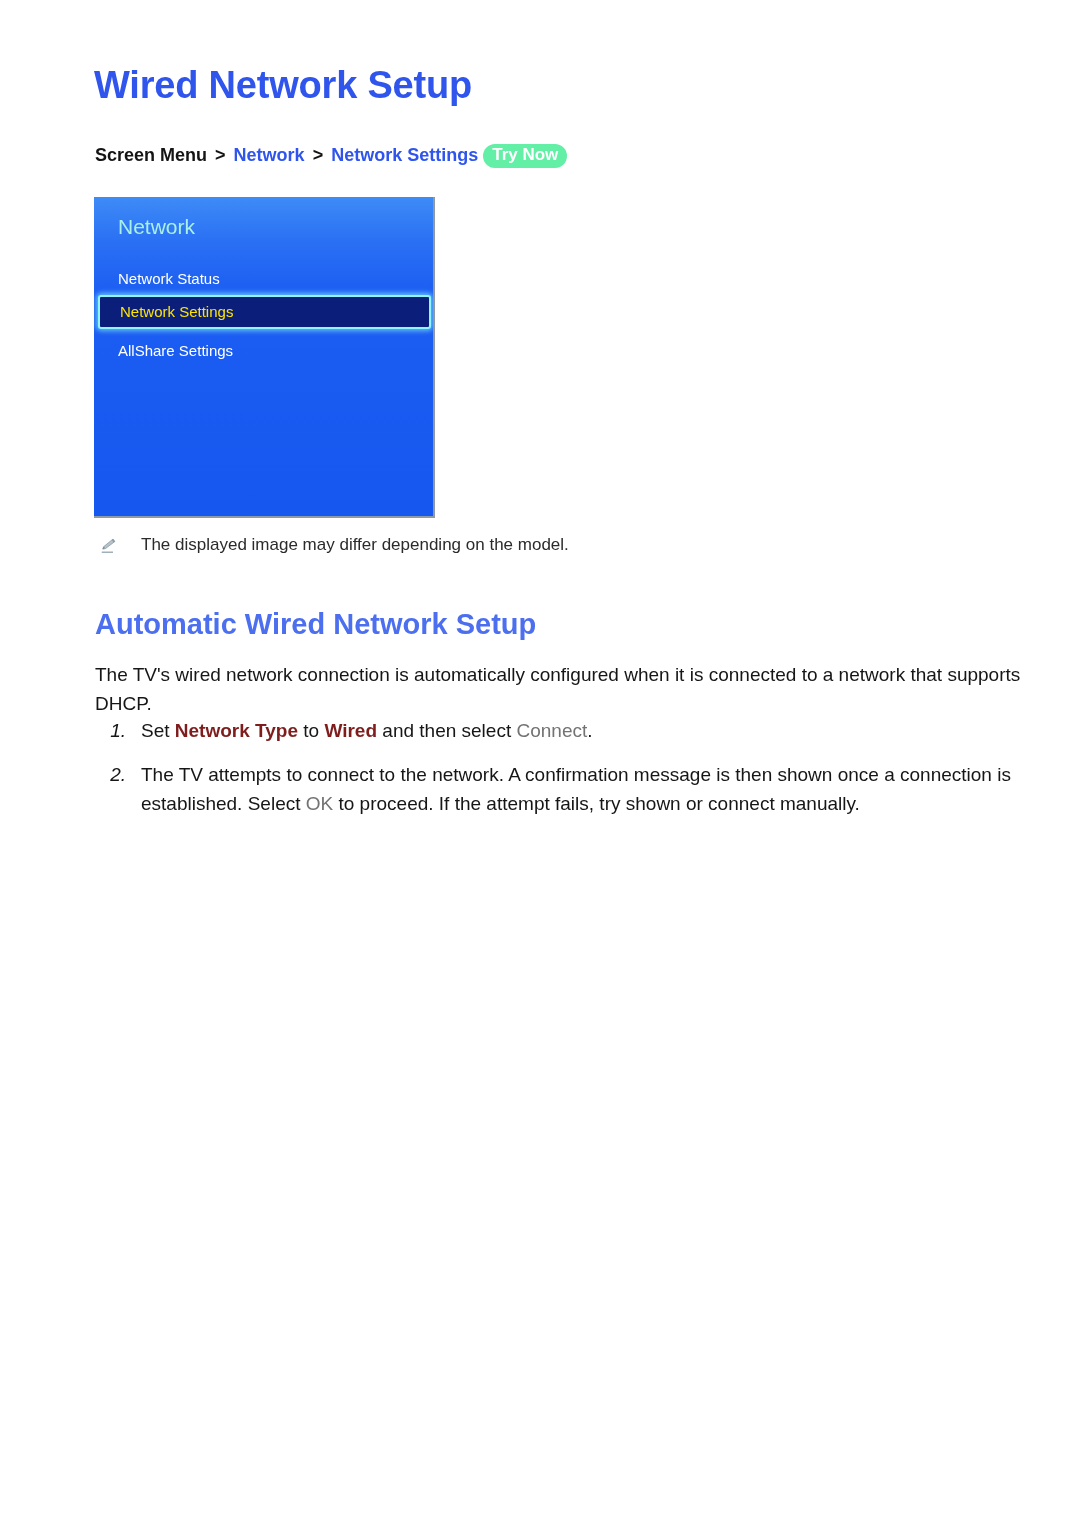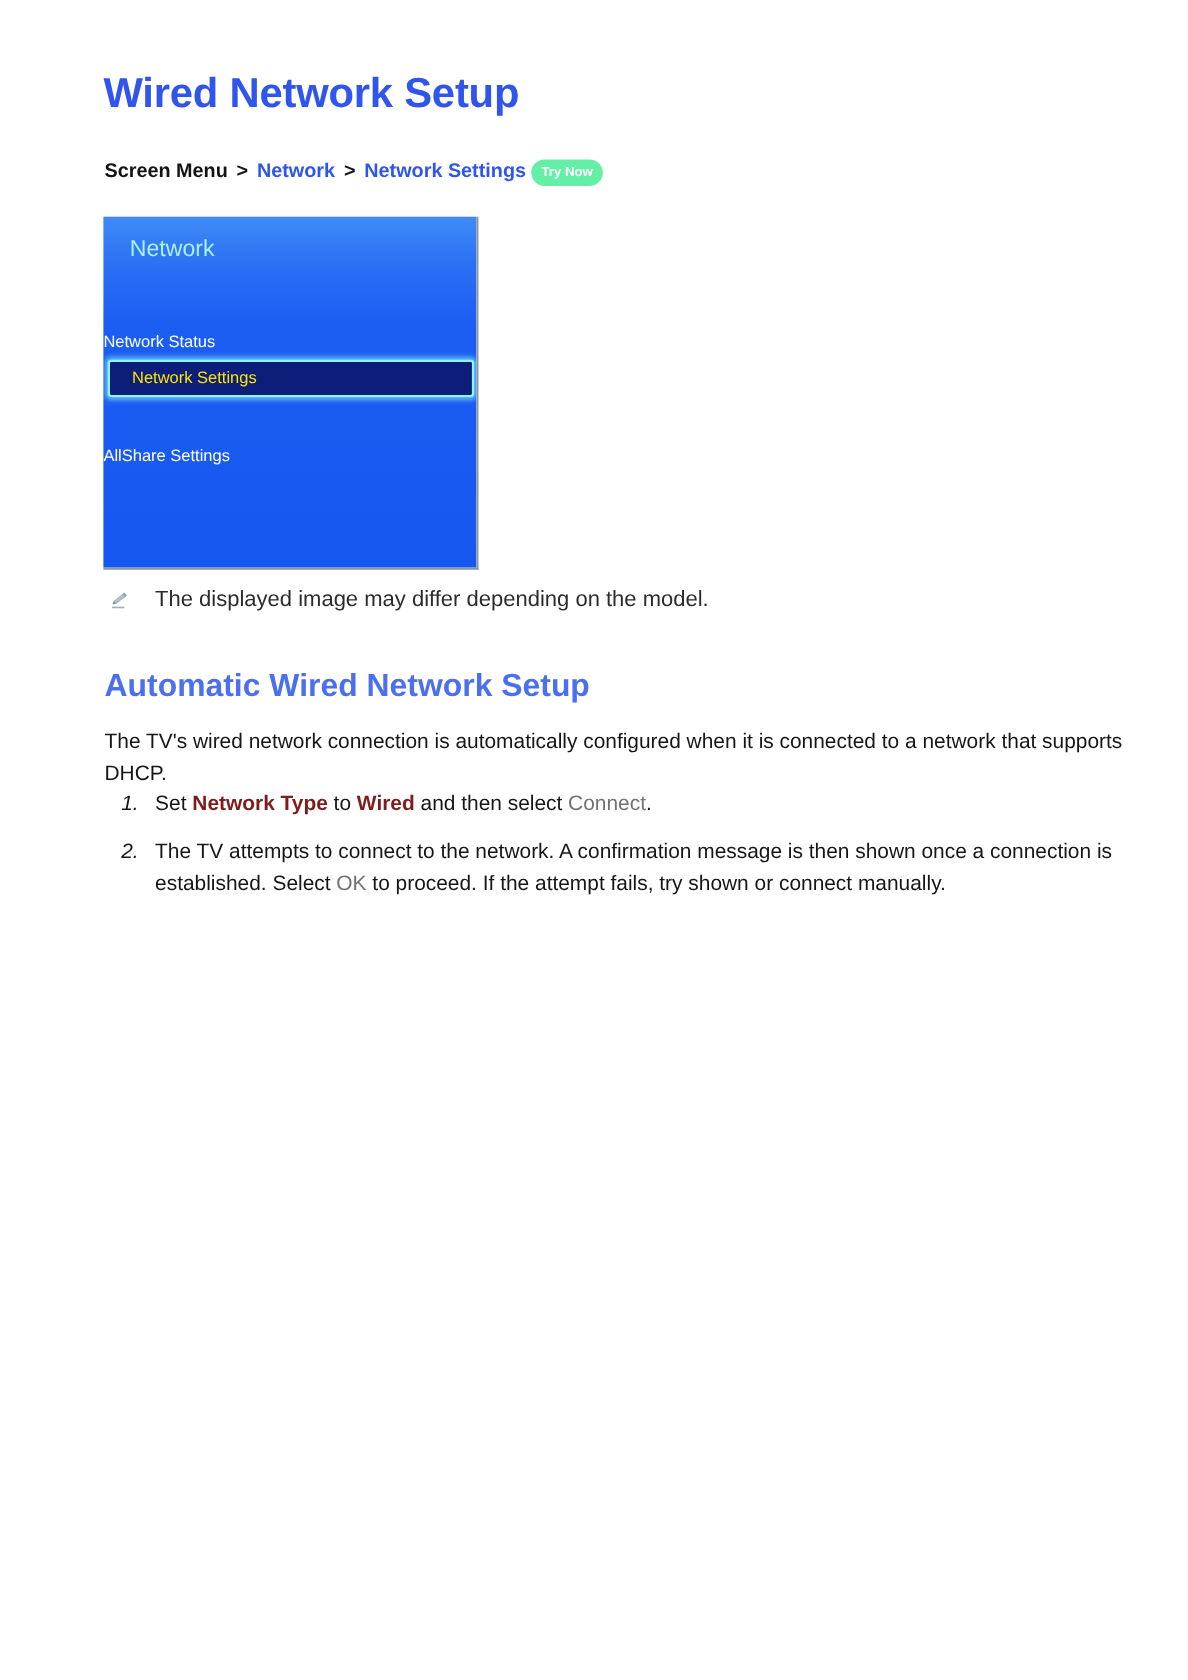--- a/index.html
+++ b/index.html
@@ -47,21 +47,21 @@
   }
   .crumb-static { color: #141414; }
   .crumb-sep { color: #141414; padding: 0 3px; }
   .crumb-link { color: #2f55ec; }
   .try-now {
     display: inline-block;
     background: #63efa6;
     color: #ffffff;
     border-radius: 12px;
     padding: 1px 9px 3px 9px;
-    font-size: 12px;
+    font-size: 17px;
     font-weight: bold;
     line-height: 20px;
     margin-left: 5px;
     vertical-align: 1px;
   }
 
   
   .tv-panel {
     position: absolute;
     left: 78px;
@@ -86,25 +86,25 @@
   .tv-menu {
     position: absolute;
     left: 0;
     top: 66px;
     width: 341px;
   }
   .tv-item {
     position: relative;
     height: 32px;
     line-height: 32px;
+    padding-left: 24px;
     font-size: 15px;
     color: #ffffff;
     white-space: nowrap;
     box-sizing: border-box;
-    margin-top: 32px;
   }
   .tv-item .tv-label { display: inline-block; }
   .tv-item .tv-value {
     position: absolute;
     left: 185px;
     top: 0;
     color: #ffffff;
   }
   .tv-item.selected {
     background: #0b1f7a;
@@ -130,21 +130,21 @@
     align-items: flex-start;
   }
   .pencil-icon {
     width: 20px;
     height: 20px;
     margin-right: 23px;
     flex: 0 0 auto;
     margin-top: 2px;
   }
   .note-text {
-    font-size: 20px;
+    font-size: 17px;
     color: #2b2b2b;
     line-height: 22px;
     white-space: nowrap;
   }
 
   
   .section-heading {
     position: absolute;
     left: 79px;
     top: 608px;

